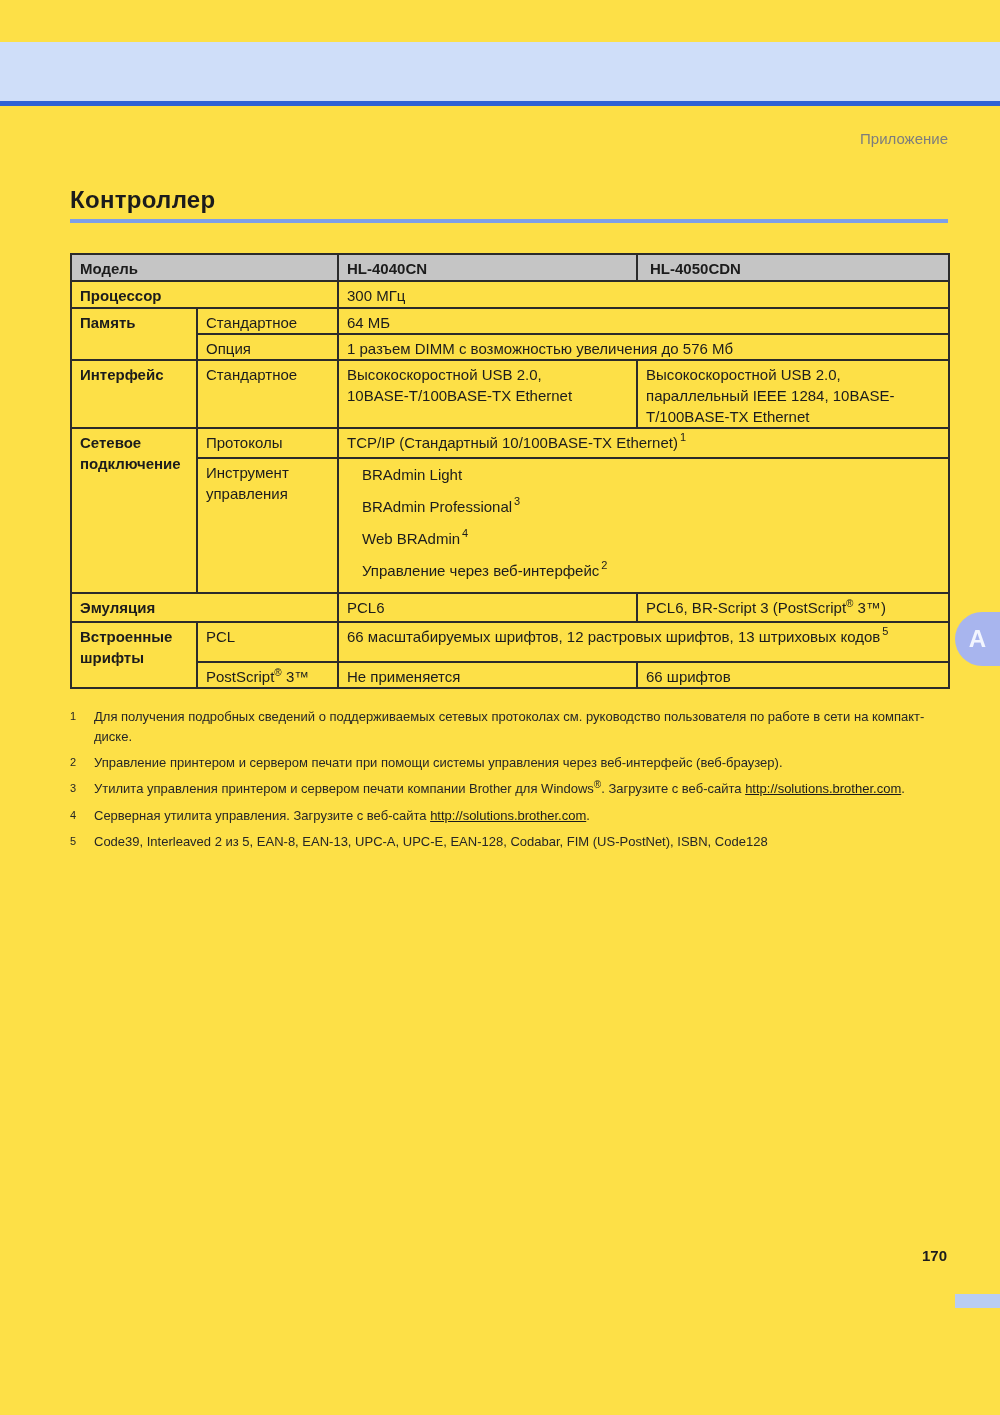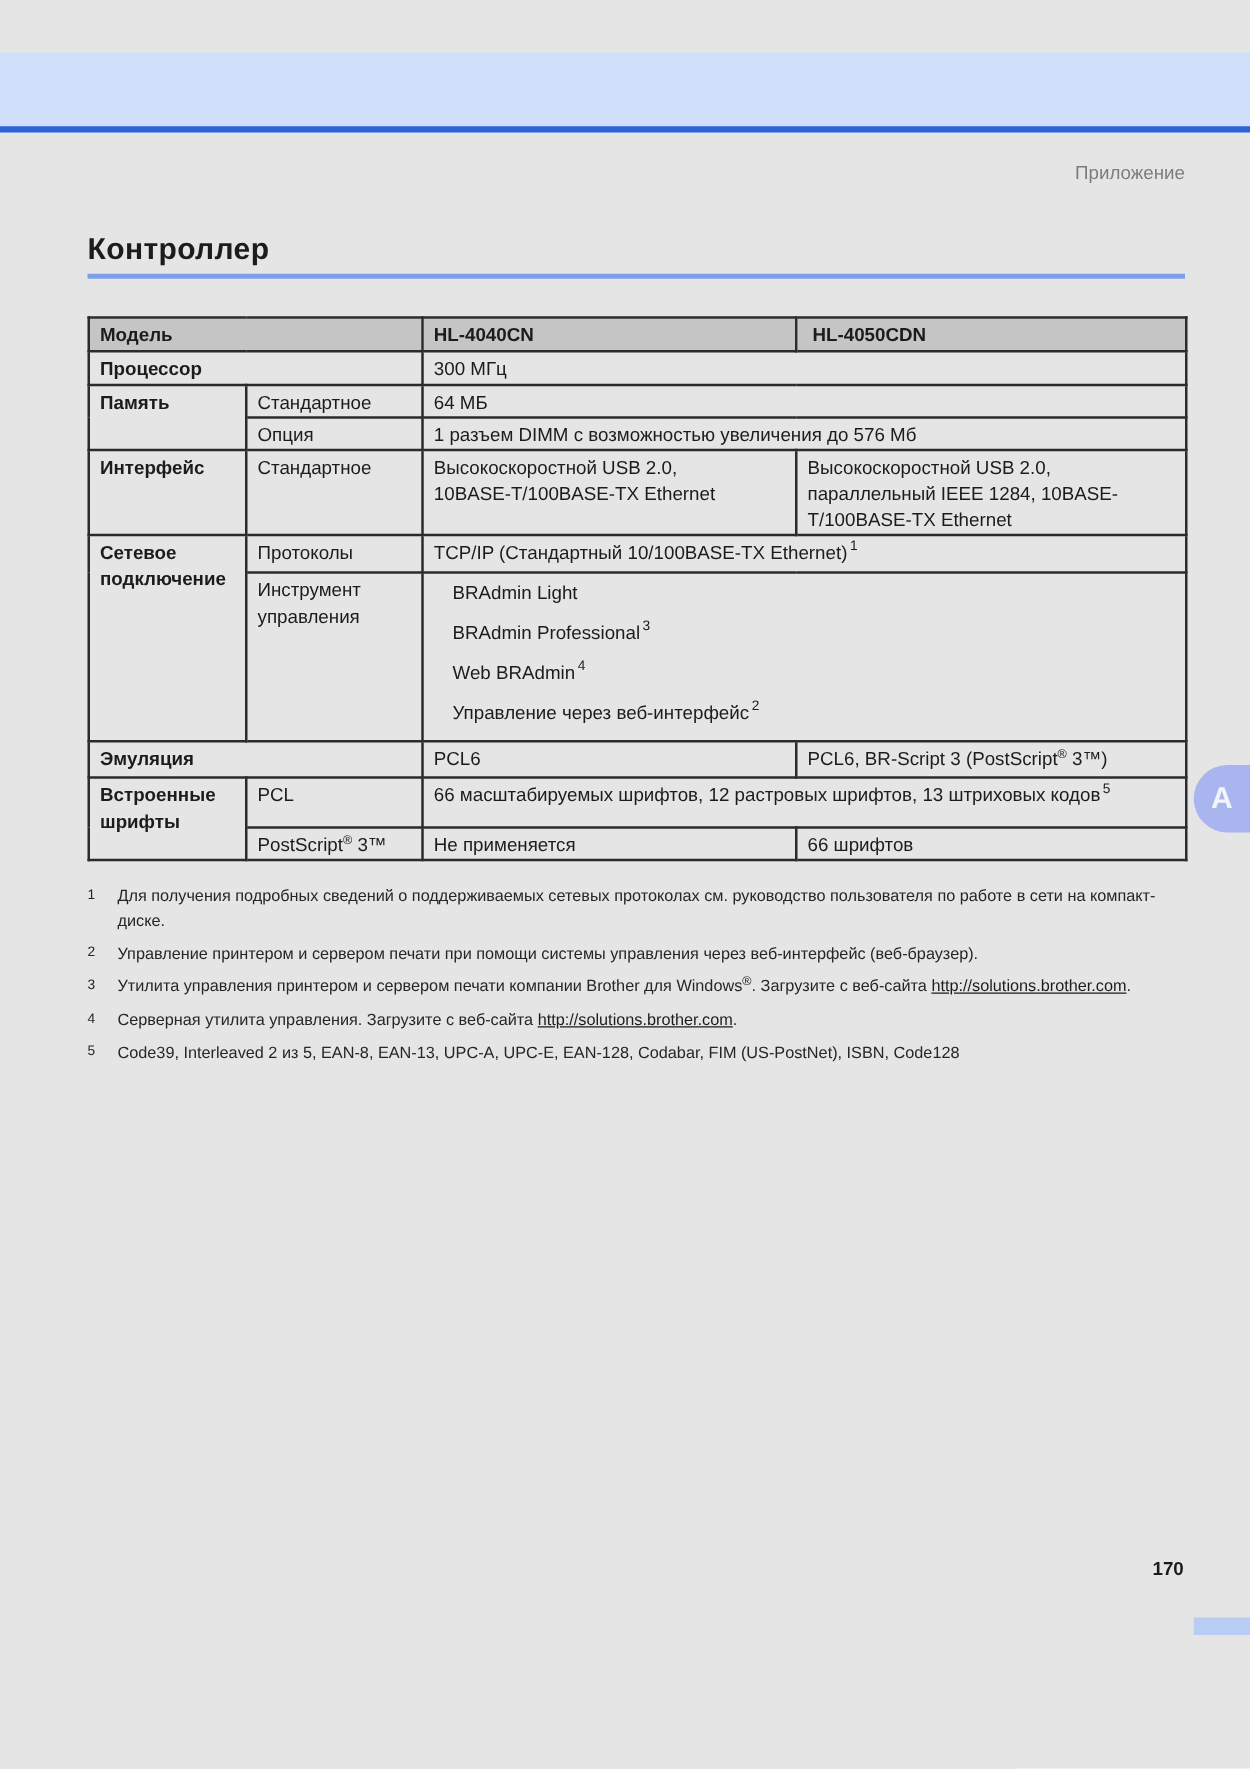--- a/index.html
+++ b/index.html
@@ -1,18 +1,18 @@
 <!DOCTYPE html>
 <html><head>
 <meta charset="utf-8">
 <style>
   html,body { margin:0; padding:0; background:#ffffff; }
   .page {
     position:relative; width:1000px; height:1415px; overflow:hidden;
-    background:#e5e5e5; color:#1c1c1c;
+    background:#fde047; color:#1c1c1c;
     font-family:"Liberation Sans", sans-serif;
   }
 
   
   .banner { position:absolute; left:0; top:42px; width:1000px; height:59px;
     border-bottom:5px solid #2e62d6; }
 
   
   .header-label { position:absolute; top:130px; right:52px; font-size:15px; color:#7d7d7d; }
 

